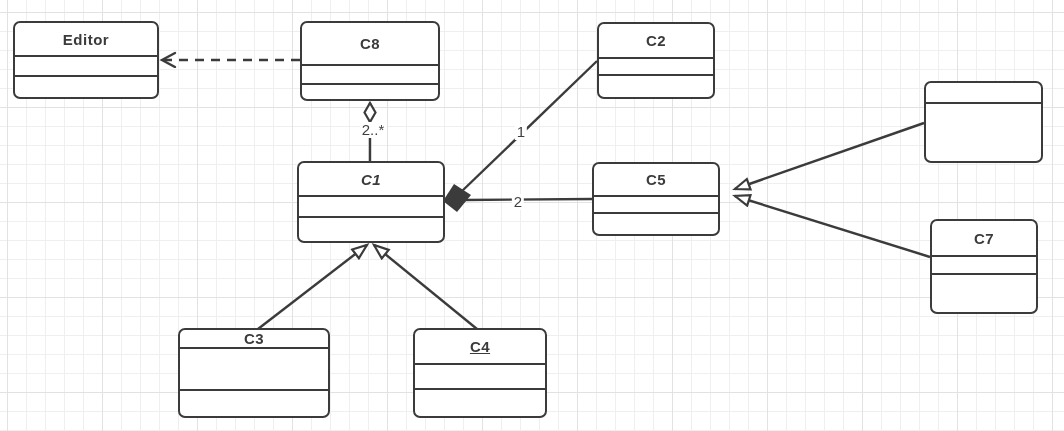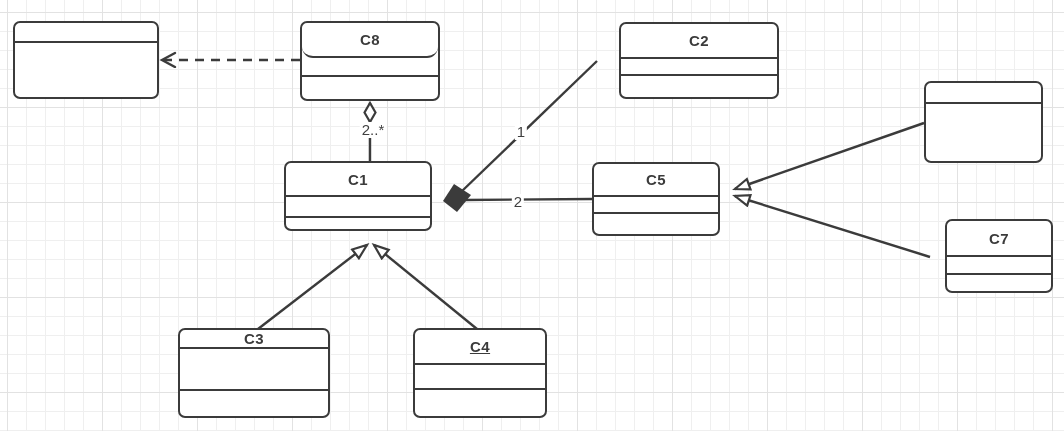--- a/index.html
+++ b/index.html
@@ -97,48 +97,49 @@
         <line x1="258" y1="329" x2="367" y2="245" class="edge" marker-end="url(#m-tri)"></line>
         <line x1="477" y1="329" x2="374" y2="245" class="edge" marker-end="url(#m-tri)"></line>
         <line x1="924" y1="123" x2="735" y2="189" class="edge" marker-end="url(#m-tri)"></line>
         <line x1="930" y1="257" x2="735" y2="196" class="edge" marker-end="url(#m-tri)"></line>
       </g>
     <polygon id="comp-diamond" fill="#3b3b3b" points="443,201 454,184 471,195 457,212"></polygon>
   </svg>
 
   <div id="boxes">
       <div class="class-box" style="left: 13px; top: 21px; width: 146px; height: 78px;">
+    <div class="class-title" style="height: 34px;">Editor</div>
     <div class="class-attrs" style="height: 20px;"></div>
     <div class="class-ops"></div>
   </div>
       <div class="class-box" style="left: 300px; top: 21px; width: 140px; height: 80px;">
-    <div class="class-title" style="height: 35px; border-radius: 11px;">C8</div>
+    <div class="class-title" style="height: 43px;">C8</div>
     <div class="class-attrs" style="height: 19px;"></div>
     <div class="class-ops"></div>
   </div>
-      <div class="class-box" style="left: 619px; top: 22px; width: 160px; height: 77px;">
+      <div class="class-box" style="left: 597px; top: 22px; width: 118px; height: 77px;">
     <div class="class-title" style="height: 35px;">C2</div>
     <div class="class-attrs" style="height: 17px;"></div>
     <div class="class-ops"></div>
   </div>
-      <div class="class-box" style="left: 284px; top: 161px; width: 148px; height: 70px;">
+      <div class="class-box" style="left: 297px; top: 161px; width: 148px; height: 82px; font-style: italic;">
     <div class="class-title" style="height: 34px;">C1</div>
     <div class="class-attrs" style="height: 21px;"></div>
     <div class="class-ops"></div>
   </div>
       <div class="class-box" style="left: 592px; top: 162px; width: 128px; height: 74px;">
     <div class="class-title" style="height: 33px;">C5</div>
     <div class="class-attrs" style="height: 17px;"></div>
     <div class="class-ops"></div>
   </div>
       <div class="class-box" style="left: 924px; top: 81px; width: 119px; height: 82px;">
     <div class="class-attrs" style="height: 21px;"></div>
     <div class="class-ops"></div>
   </div>
-      <div class="class-box" style="left: 930px; top: 219px; width: 108px; height: 74px; margin-left: 15px;">
+      <div class="class-box" style="left: 930px; top: 219px; width: 108px; height: 95px;">
     <div class="class-title" style="height: 36px;">C7</div>
     <div class="class-attrs" style="height: 18px;"></div>
     <div class="class-ops"></div>
   </div>
       <div class="class-box" style="left: 178px; top: 328px; width: 152px; height: 90px; gap: 40px;">
     <div class="class-title" style="height: 35px;">C3</div>
     <div class="class-attrs" style="height: 25px;"></div>
     <div class="class-ops"></div>
   </div>
       <div class="class-box" style="left: 413px; top: 328px; width: 134px; height: 90px;">

